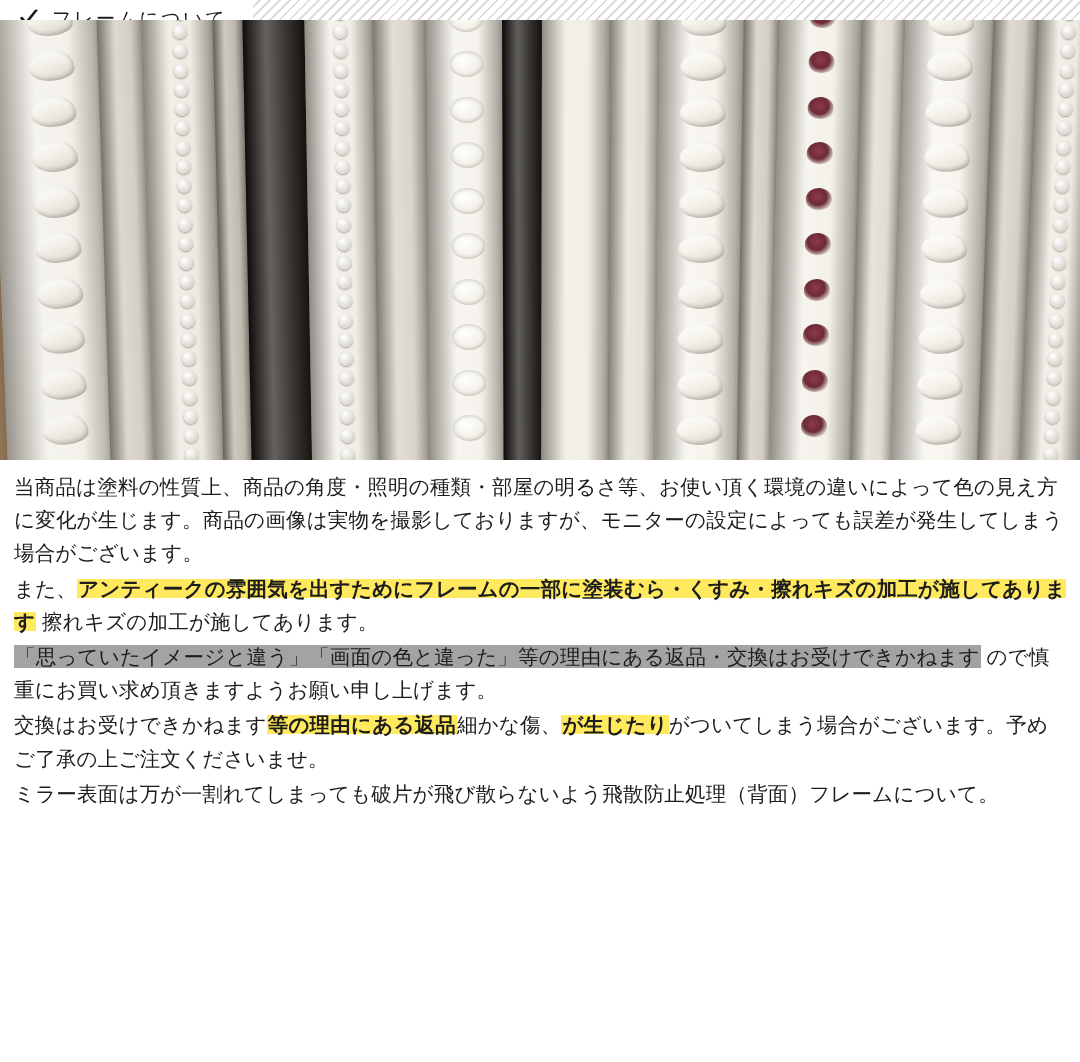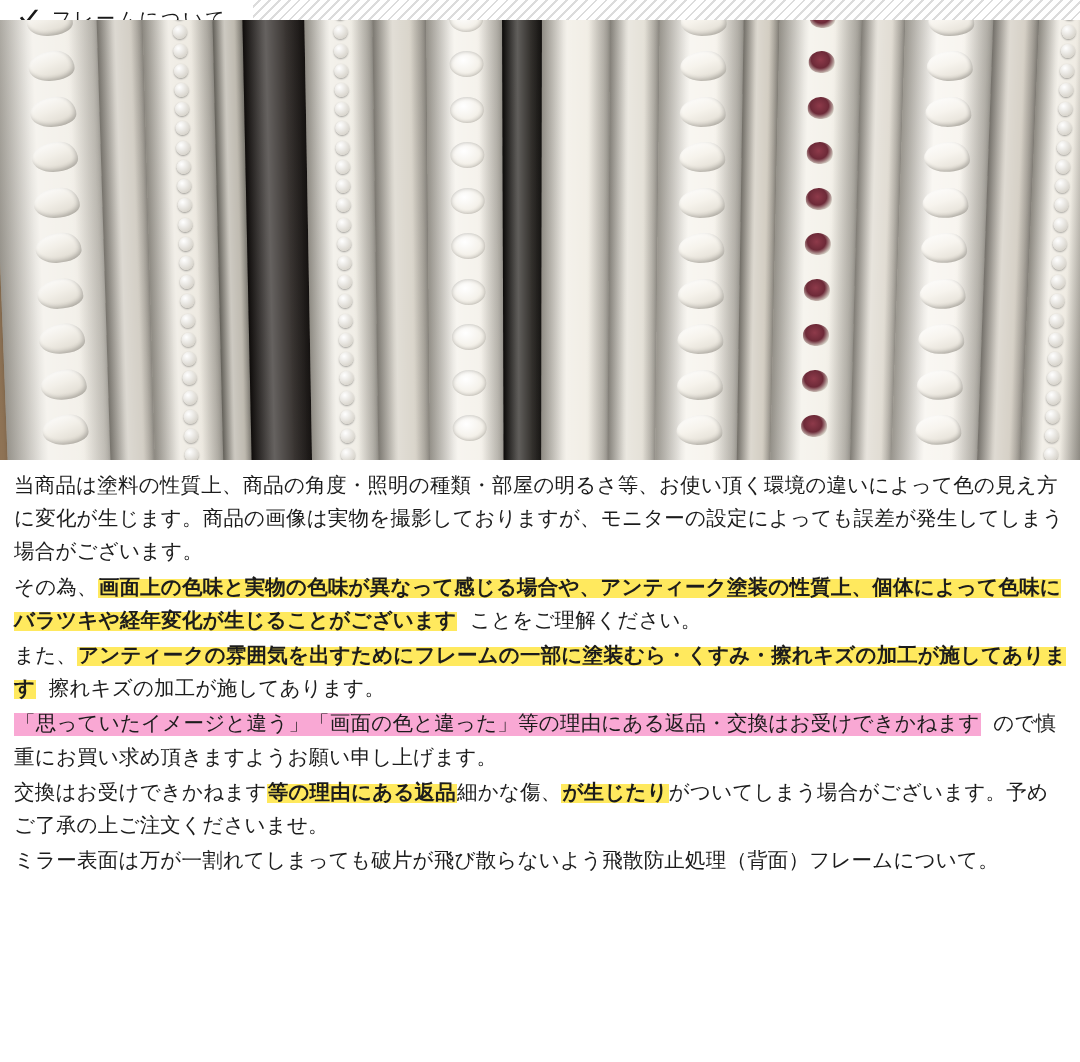--- a/index.html
+++ b/index.html
@@ -92,37 +92,37 @@
   .orn {
     position: absolute;
     left: 50%;
     transform: translateX(-50%);
     border-radius: 50%;
   }
 
   
   .body-text {
     padding: 10px 14px 0 14px;
-    font-family: Liberation Mono, monospace;
+    font-family: Liberation Sans, sans-serif;
     font-size: 20.5px;
     line-height: 1.62;
     color: #1c1c1c;
     letter-spacing: 0.2px;
   }
   .body-text p {
     margin: 0 0 2px 0;
     text-align: left;
   }
   .hl-y {
     background: linear-gradient(transparent 8%, #ffe95e 8%, #ffe95e 92%, transparent 92%);
     padding: 0 1px;
     font-weight: 700;
   }
   .hl-p {
-    background: #f9a8d4;
+    background: #a3a3a3;
     padding: 0 1px;
     font-weight: 400;
   }
 </style>
 </head>
 <body>
 
 <div class="header">
   <div class="stripes"></div>
   <div class="title-wrap">
@@ -314,18 +314,17 @@
         <div class="orn" style="top: 390.615px; width: 14px; height: 14px; background: radial-gradient(circle at 35% 30%, rgb(255, 255, 255), rgb(203, 198, 187)); box-shadow: rgba(0, 0, 0, 0.35) 0px 1px 2px;"></div>
         <div class="orn" style="top: 409.846px; width: 14px; height: 14px; background: radial-gradient(circle at 35% 30%, rgb(255, 255, 255), rgb(203, 198, 187)); box-shadow: rgba(0, 0, 0, 0.35) 0px 1px 2px;"></div>
         <div class="orn" style="top: 429.077px; width: 14px; height: 14px; background: radial-gradient(circle at 35% 30%, rgb(255, 255, 255), rgb(203, 198, 187)); box-shadow: rgba(0, 0, 0, 0.35) 0px 1px 2px;"></div>
         <div class="orn" style="top: 448.308px; width: 14px; height: 14px; background: radial-gradient(circle at 35% 30%, rgb(255, 255, 255), rgb(203, 198, 187)); box-shadow: rgba(0, 0, 0, 0.35) 0px 1px 2px;"></div>
       </div>
     </div>
 </div>
 
 <div class="body-text" id="bodyText">
     <p><span>当商品は塗料の性質上、商品の角度・照明の種類・部屋の明るさ等、お使い頂く環境の違いによって色の見え方に変化が生じます。商品の画像は実物を撮影しておりますが、モニターの設定によっても誤差が発生してしまう場合がございます。</span></p>
-    <p><span>その為、</span><span class="hl-y">画面上の色味と実物の色味が異なって感じる場合や、アンティーク塗装の性質上、個体によって色味にバラツキや経年変化が生じることがございます</span><span> ことをご理解ください。</span></p>
     <p><span>また、</span><span class="hl-y">アンティークの雰囲気を出すためにフレームの一部に塗装むら・くすみ・擦れキズの加工が施してあります</span><span> 擦れキズの加工が施してあります。</span></p>
     <p><span class="hl-p">「思っていたイメージと違う」「画面の色と違った」等の理由にある返品・交換はお受けできかねます</span><span> ので慎重にお買い求め頂きますようお願い申し上げます。</span></p>
     <p><span>交換はお受けできかねます</span><span class="hl-y">等の理由にある返品</span><span>細かな傷、</span><span class="hl-y">が生じたり</span><span>がついてしまう場合がございます。予めご了承の上ご注文くださいませ。</span></p>
     <p><span>ミラー表面は万が一割れてしまっても破片が飛び散らないよう飛散防止処理（背面）フレームについて。</span></p>
   </div>
 
 </body></html>

